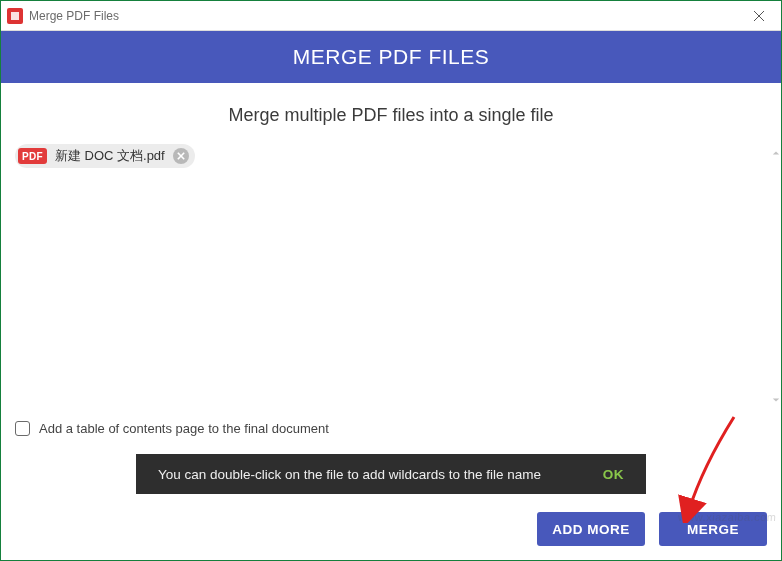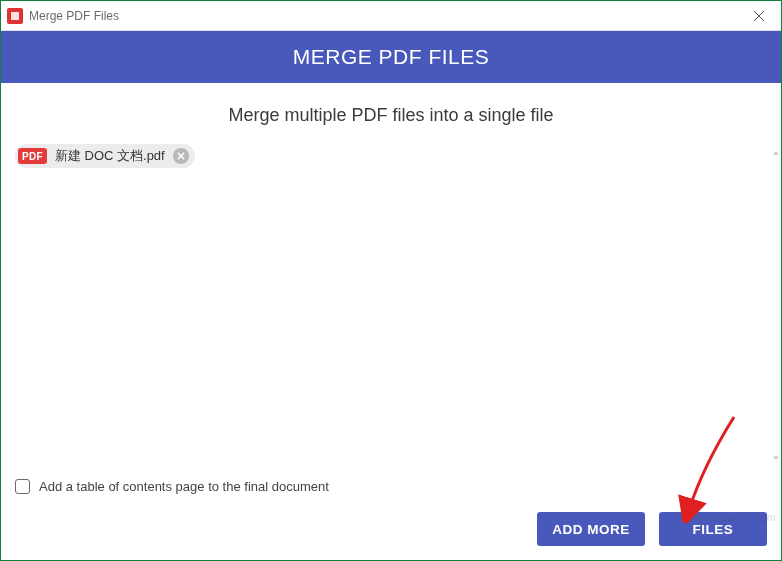--- a/index.html
+++ b/index.html
@@ -171,24 +171,28 @@
       </div>
     </div>
   </div>
 
   <div class="footer">
     <div class="checkbox-row">
       <div class="checkbox"></div>
       <span class="checkbox-label">Add a table of contents page to the final document</span>
     </div>
 
+    <div class="toast">
+      <span class="toast-text">You can double-click on the file to add wildcards to the file name</span>
+      <span class="toast-ok">OK</span>
+    </div>
 
     <div class="button-row">
       <button class="btn btn-secondary">ADD MORE</button>
-      <button class="btn btn-primary">FILES</button>
+      <button class="btn btn-primary">MERGE</button>
     </div>
   </div>
 
 </div>
 
 <svg class="annotation-arrow" viewBox="0 0 80 110">
   <defs>
     <marker id="ah" markerWidth="10" markerHeight="10" refX="5" refY="5" orient="auto">
       <path d="M0,0 L10,5 L0,10 Z" fill="#e02020"></path>
     </marker>

